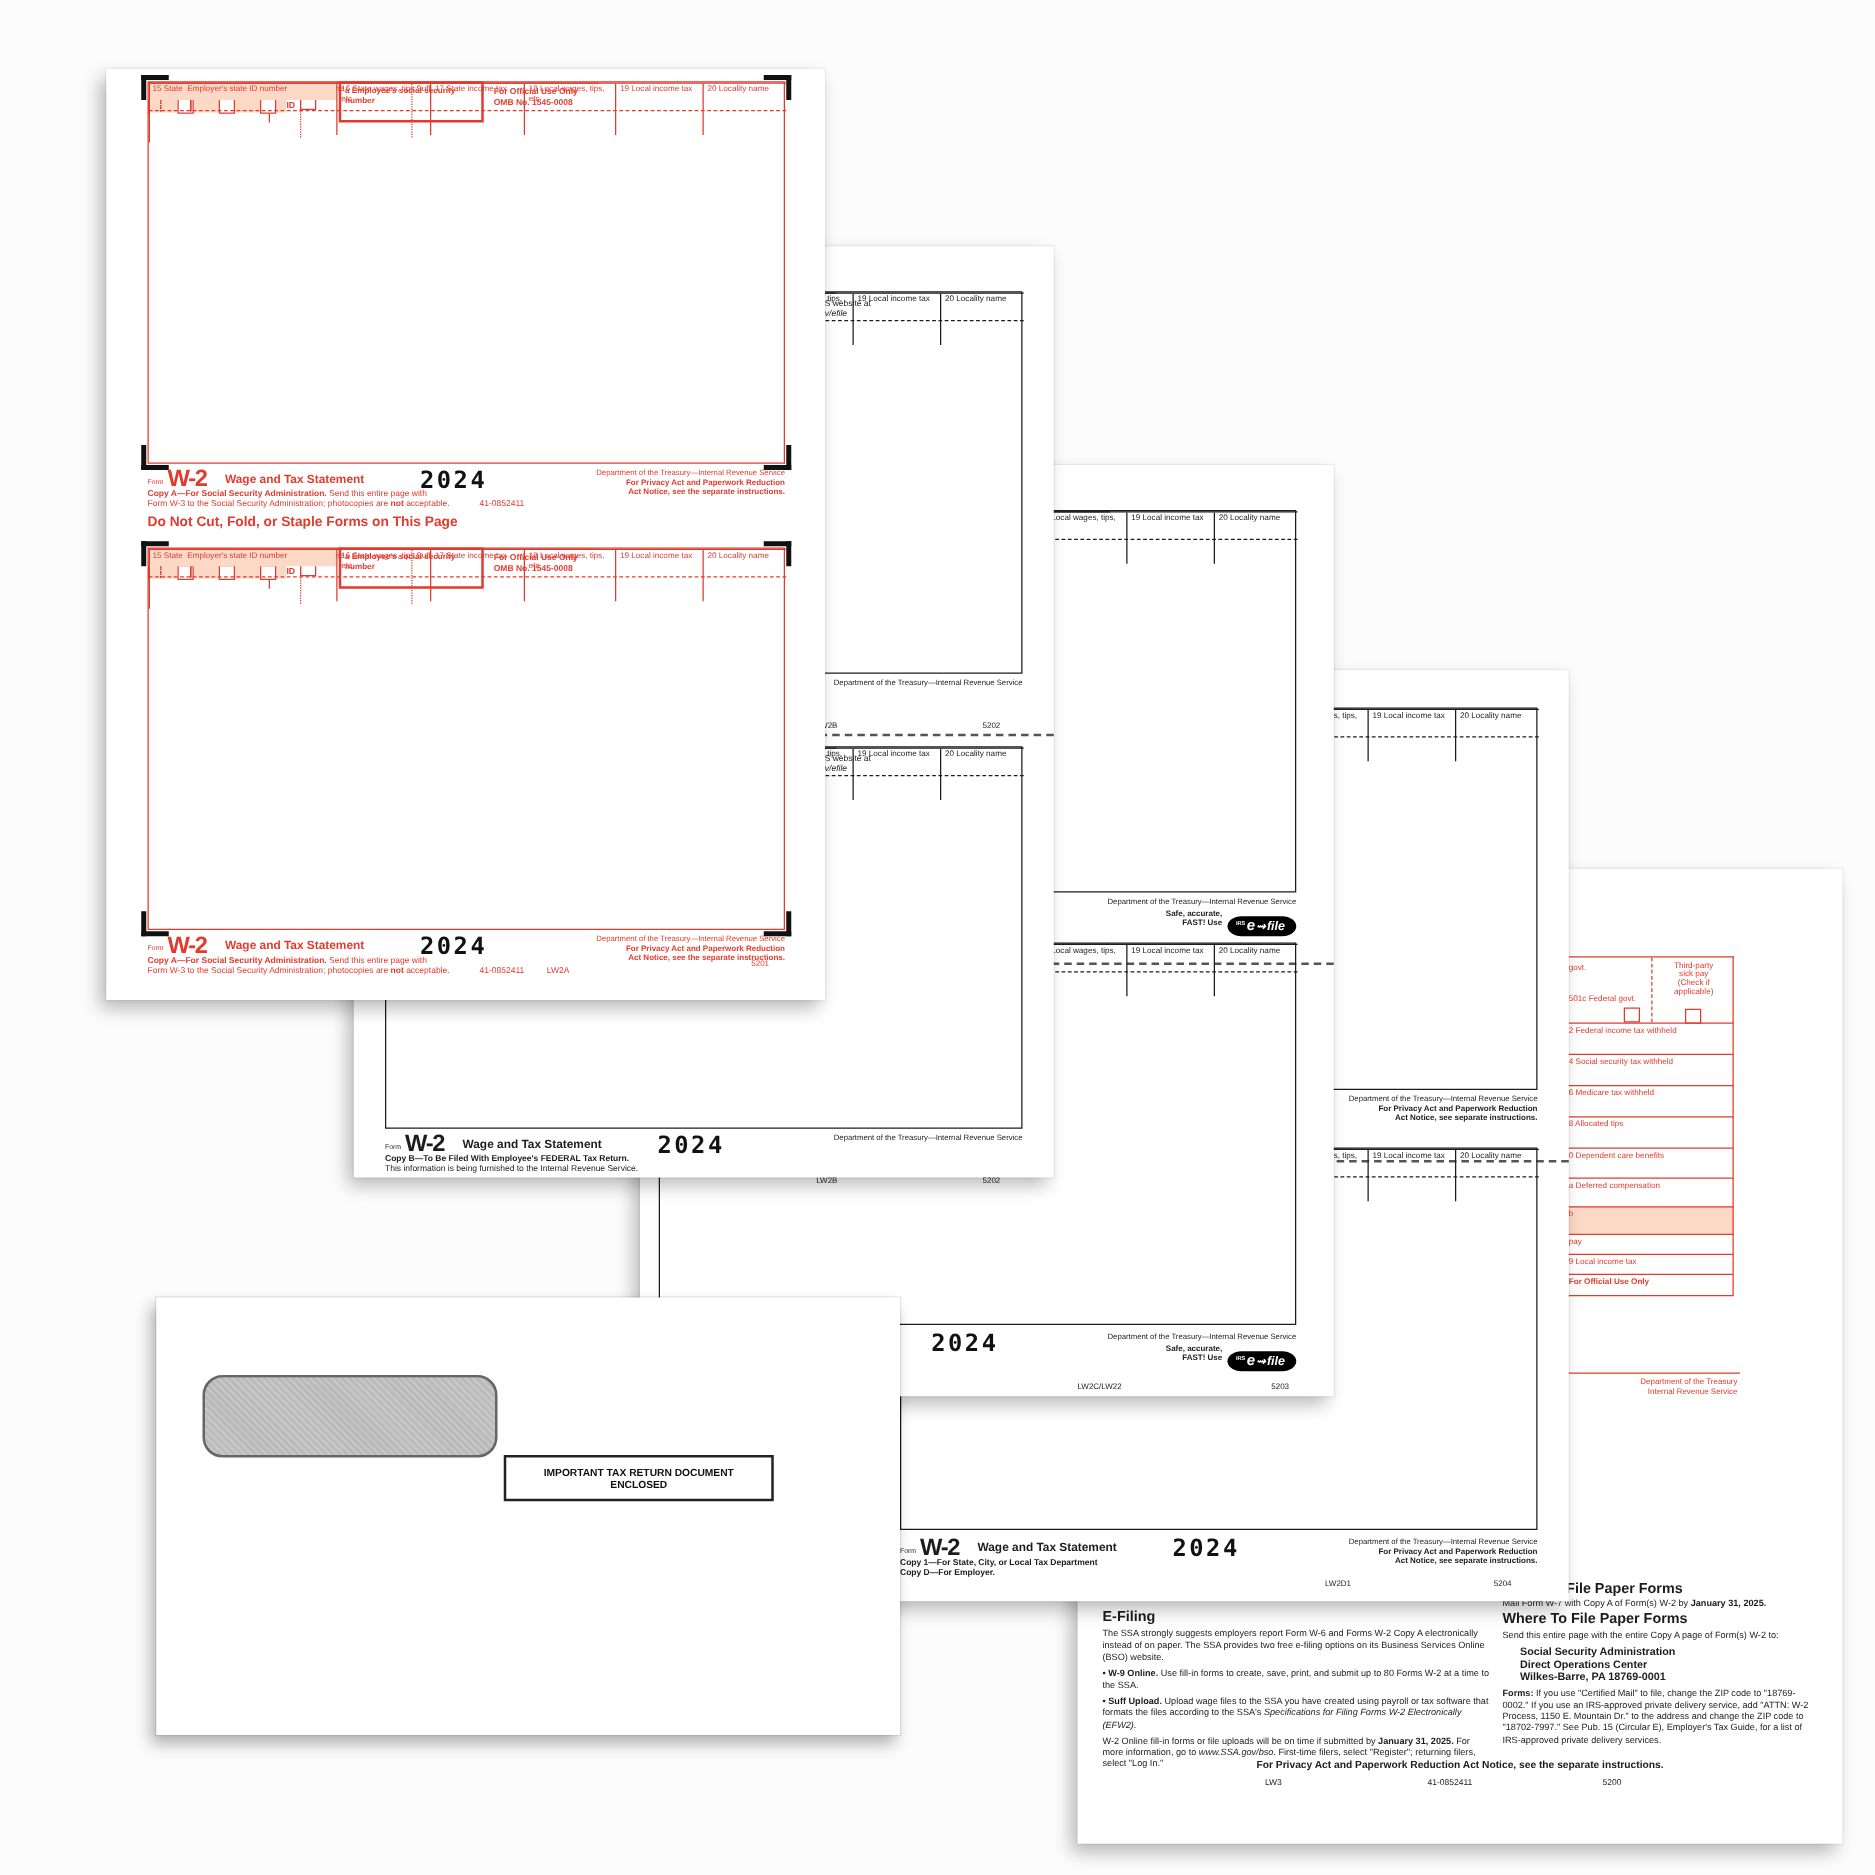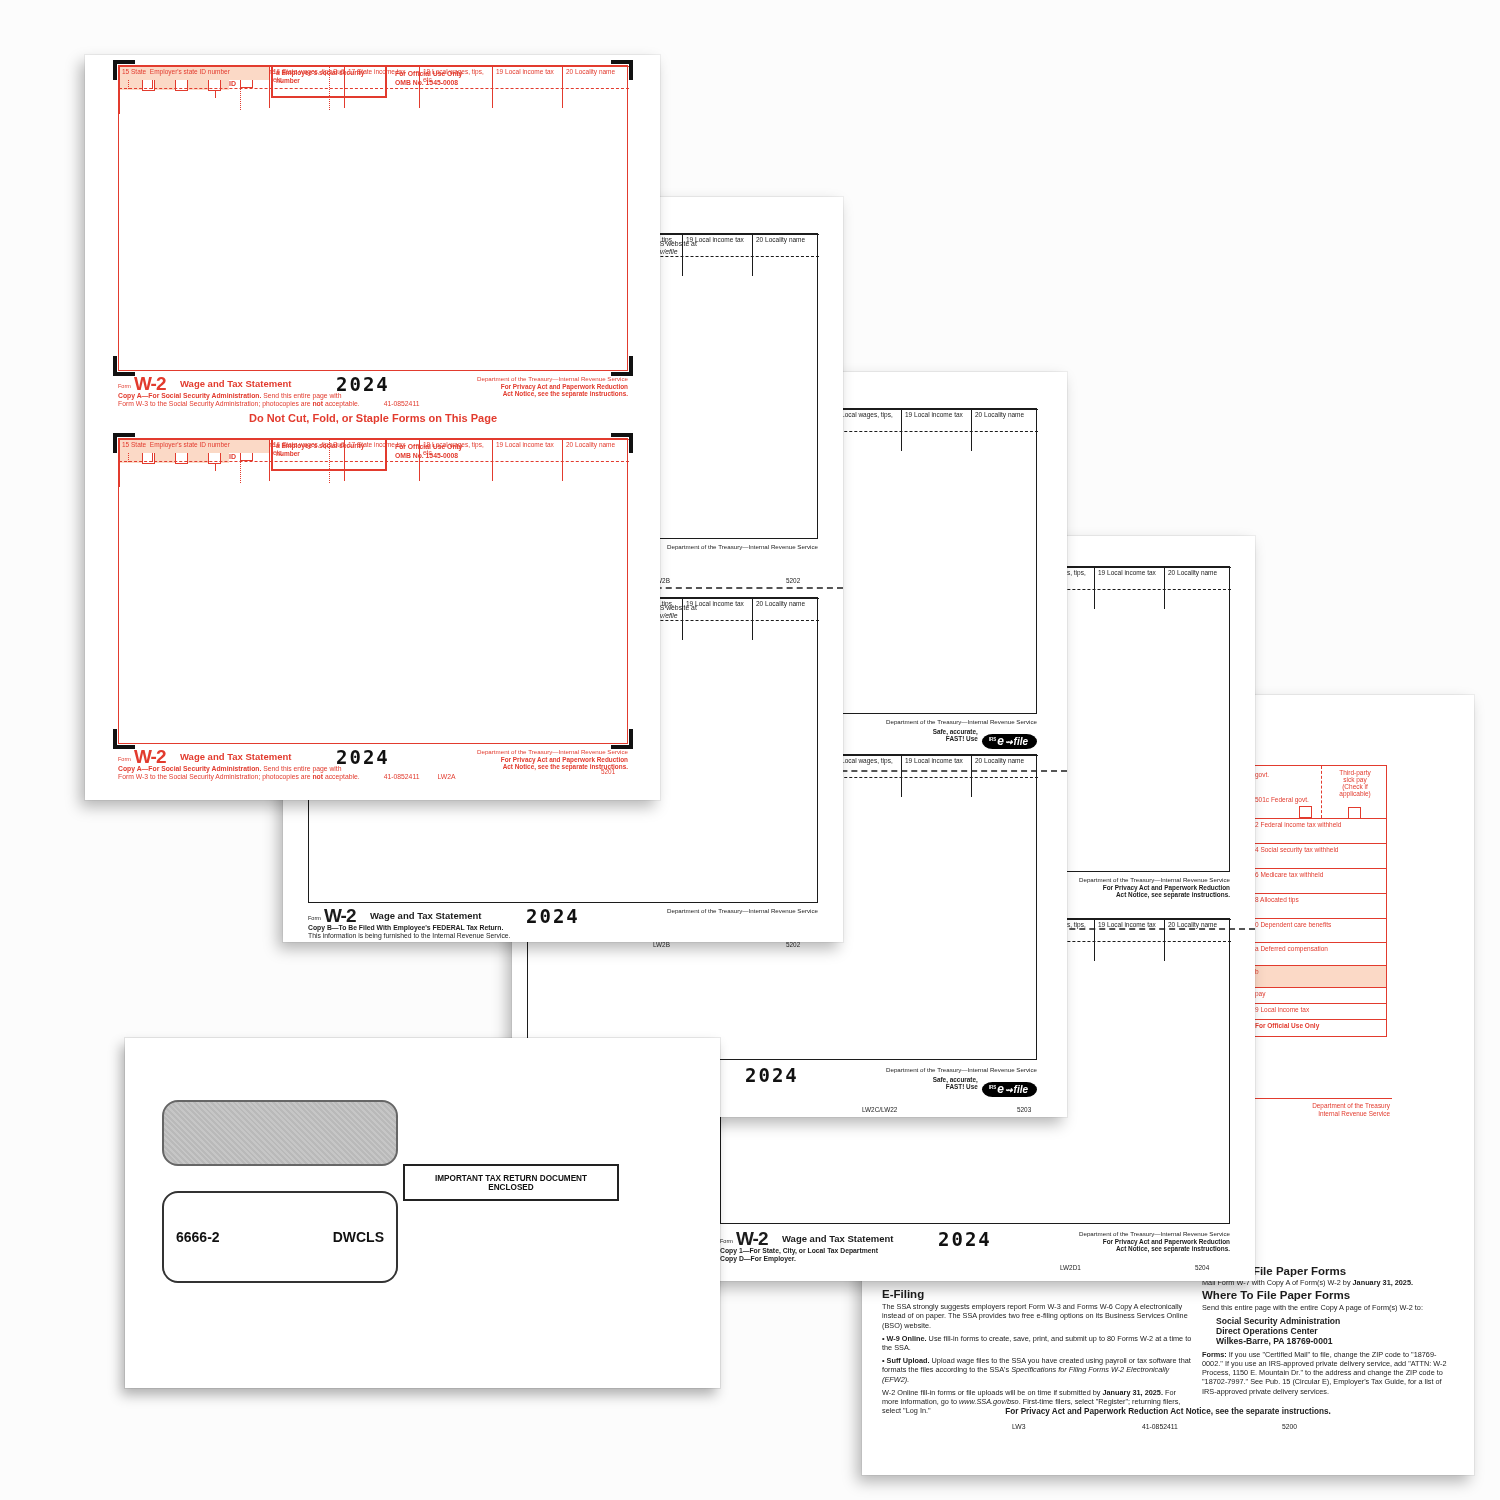--- a/index.html
+++ b/index.html
@@ -150,21 +150,21 @@
       <div class="brk br" style="right:82px;top:352px"></div>
       <div class="t" style="left:240px;top:372px;width:288px;font-size:6.8px">knowledge and belief, they are true, correct, and</div>
       <div class="t b" style="left:300px;top:392px;font-size:7px">Date:</div>
       <div class="t" style="left:240px;top:403px;width:290px;border-top:1px solid currentColor"></div>
       <div class="t" style="left:240px;top:407px;width:288px;text-align:right;font-size:6.4px;line-height:8px"><span>Department of the Treasury</span><br><span>Internal Revenue Service</span></div>
       <div class="t b" style="left:240px;top:425px;font-size:8.6px;color:#1c1c1c">Administration (SSA).</div>
     </div>
 
     <div class="ins" style="left:20px;top:595px;width:312px">
       <h3>E-Filing</h3>
-      <p><span>The SSA strongly suggests employers report Form W-3 and Forms W-6 Copy A electronically instead of on paper. The SSA provides two free e-filing options on its Business Services Online (BSO) website.</span></p>
+      <p><span>The SSA strongly suggests employers report Form W-6 and Forms W-2 Copy A electronically instead of on paper. The SSA provides two free e-filing options on its Business Services Online (BSO) website.</span></p>
       <p><span class="b">• W-9 Online.</span><span> Use fill-in forms to create, save, print, and submit up to 80 Forms W-2 at a time to the SSA.</span></p>
       <p><span class="b">• Suff Upload.</span><span> Upload wage files to the SSA you have created using payroll or tax software that formats the files according to the SSA's </span><span class="i">Specifications for Filing Forms W-2 Electronically (EFW2).</span></p>
       <p><span>   W-2 Online fill-in forms or file uploads will be on time if submitted by </span><span class="b">January 31, 2025.</span><span> For more information, go to </span><span class="i">www.SSA.gov/bso</span><span>. First-time filers, select "Register"; returning filers, select "Log In."</span></p>
     </div>
     <div class="ins" style="left:340px;top:572px;width:252px">
       <h3 style="margin-bottom:2px">When To File Paper Forms</h3>
       <p><span>Mail Form W-7 with Copy A of Form(s) W-2 by </span><span class="b">January 31, 2025.</span></p>
       <h3 style="margin-bottom:2px">Where To File Paper Forms</h3>
       <p>Send this entire page with the entire Copy A page of Form(s) W-2 to:</p>
       <div class="addr b">
@@ -619,21 +619,21 @@
     </div>
   </div>
 </div>
     <div class="foot" style="left:33px;top:320px">
       <span class="f-form">Form</span>
         <span class="f-w2">W-2</span>
         <span class="f-st">Wage and Tax Statement</span>
       <span class="f-yr">2024</span>
       <span class="f-rt"><span>Department of the Treasury—Internal Revenue Service</span><br><b>For Privacy Act and Paperwork Reduction</b><br><b>Act Notice, see the separate instructions.</b></span>
       <span class="f-cp"><b>Copy A—For Social Security Administration.</b><span> Send this entire page with</span><br><span>Form W-3 to the Social Security Administration; photocopies are </span><b>not</b><span> acceptable.</span><span style="margin-left:24px">41-0852411</span></span>
-      <span class="t b" style="left:0;width:510px;top:37px;text-align:center;font-size:11px">Do Not Cut, Fold, or Staple Forms on This Page</span>
+      <span class="t b" style="left:0;width:510px;top:37px;text-align:left;font-size:11px">Do Not Cut, Fold, or Staple Forms on This Page</span>
     </div>
     <div class="ghost" style="left:33px;top:383px">
       <span class="brk tl"></span>
         <span class="brk tr"></span>
         <span class="brk bl"></span>
         <span class="brk br"></span>
 
   <div class="grid">
     <div class="banner cell first">
       <span class="b22222">22222</span>
@@ -697,20 +697,16 @@
         <span class="f-st">Wage and Tax Statement</span>
       <span class="f-yr">2024</span>
       <span class="f-rt"><span>Department of the Treasury—Internal Revenue Service</span><br><b>For Privacy Act and Paperwork Reduction</b><br><b>Act Notice, see the separate instructions.</b></span>
       <span class="f-cp"><b>Copy A—For Social Security Administration.</b><span> Send this entire page with</span><br><span>Form W-3 to the Social Security Administration; photocopies are </span><b>not</b><span> acceptable.</span><span style="margin-left:24px">41-0852411</span><span style="margin-left:18px">LW2A</span></span>
       <span class="f-cd" style="left:483px;top:20px">5201</span>
     </div>
   </div>
 
   <div class="env" style="left:125px;top:1038px;width:595px;height:350px;">
     <div class="win gray" style="left:37px;top:62px;width:232px;height:62px"></div>
-    <div class="win" style="left:37px;top:153px;width:232px;height:88px">
-      <span class="envnum" style="left:12px;top:36px">6666-2</span>
-      <span class="envnum" style="right:12px;top:36px">DWCLS</span>
-    </div>
     <div class="impbox" style="left:278px;top:126px;width:196px;height:33px;padding:0 8px">IMPORTANT TAX RETURN DOCUMENT ENCLOSED</div>
   </div>
 
 </div>
 
 </body></html>

